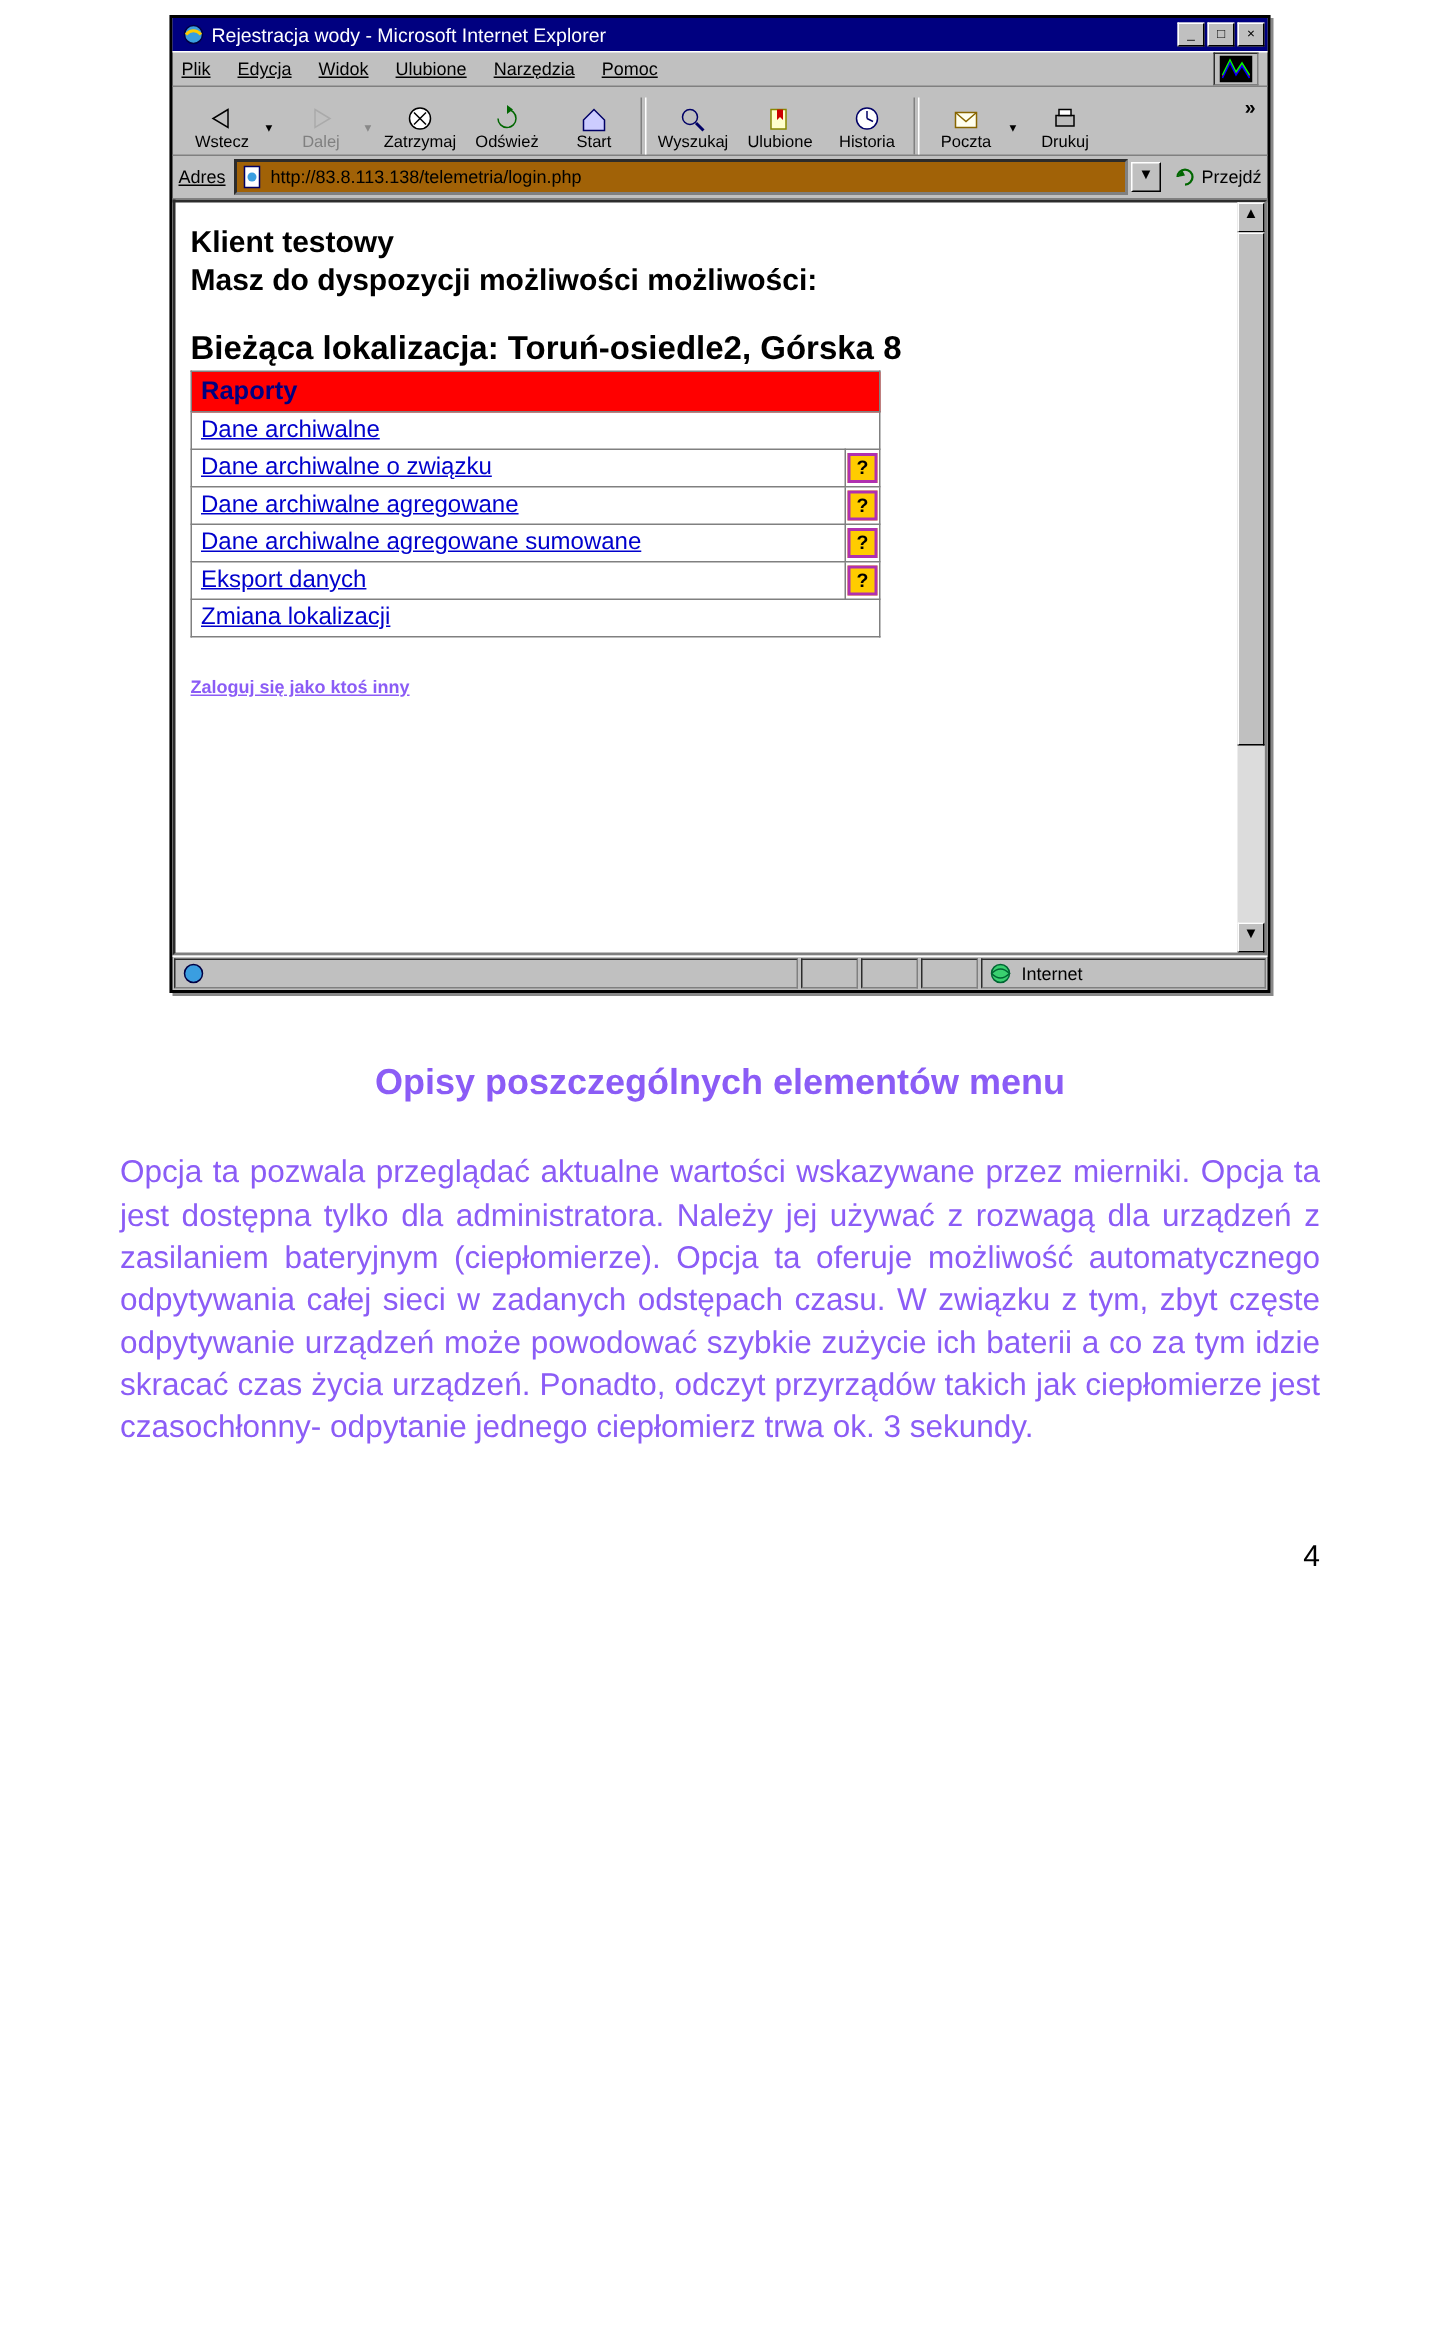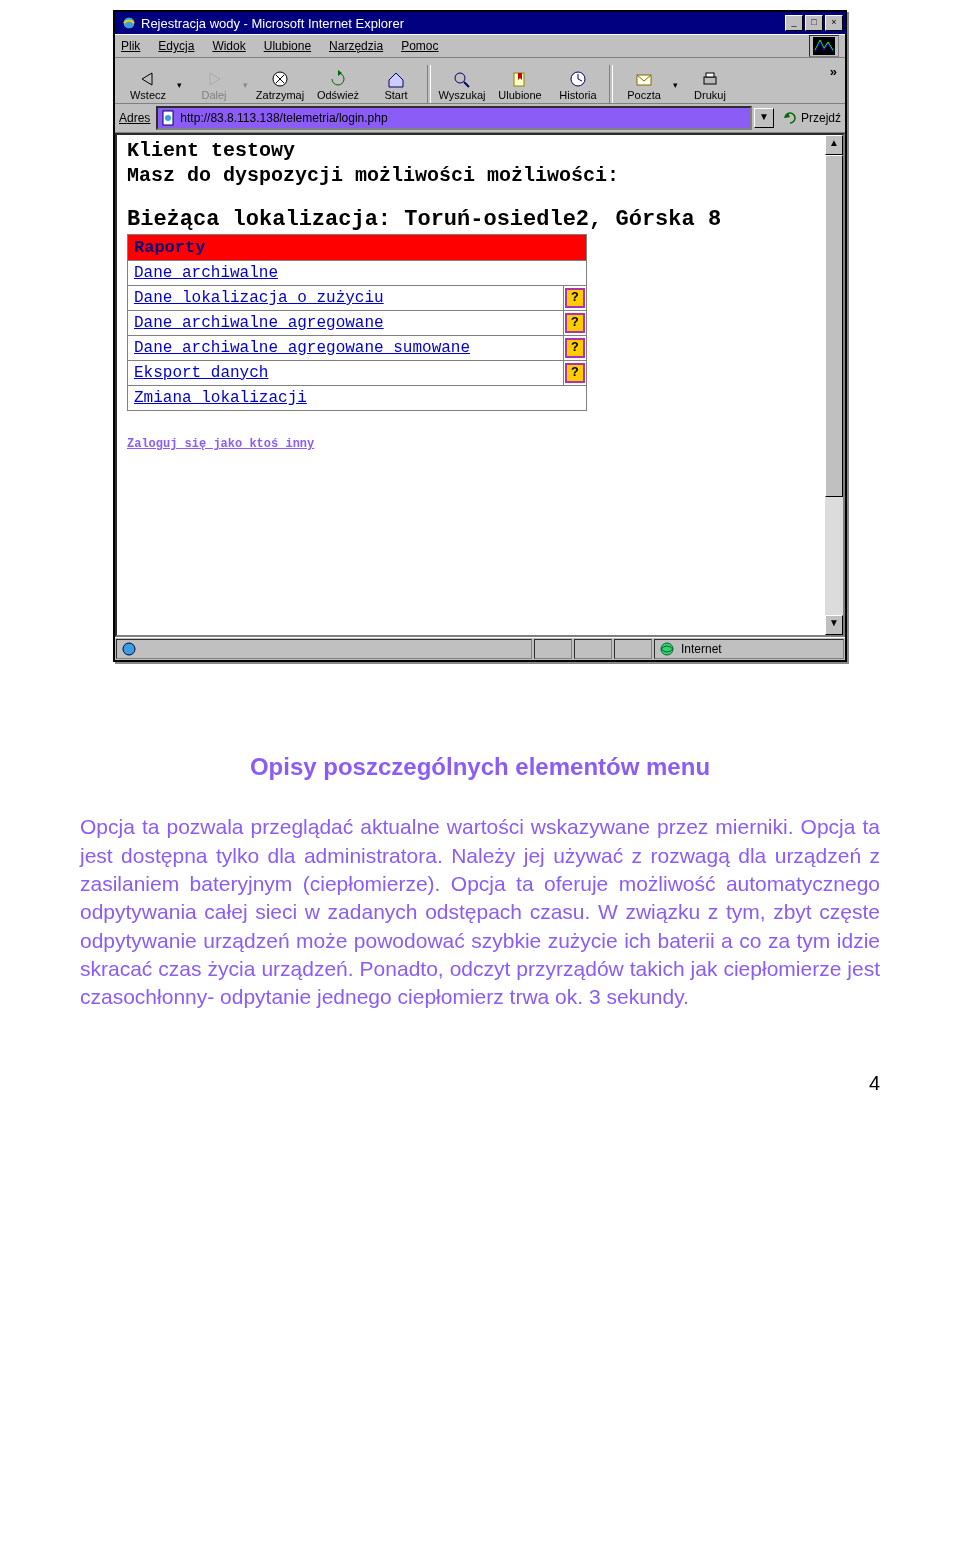--- a/index.html
+++ b/index.html
@@ -6,21 +6,21 @@
     margin: 0;
     padding: 0;
     background: #fff;
     font-family: Arial, Helvetica, sans-serif;
     width: 960px;
   }
   .page {
     padding: 0 80px 30px 80px;
   }
   .browser-window {
-    margin: 10px auto 89px auto;
+    margin: 10px auto 44px auto;
     width: 730px;
     border: 2px solid #000;
     background: #c0c0c0;
     box-shadow: 2px 2px 0 #888;
   }
   .titlebar {
     display: flex;
     align-items: center;
     background: #000080;
     color: #fff;
@@ -124,21 +124,21 @@
     padding: 0 4px;
     border-bottom: 1px solid #808080;
     font-size: 12px;
     font-family: Tahoma, Arial, sans-serif;
   }
   .addressbar .addr-label { margin-right: 6px; }
   .addressbar .addr-input-wrap {
     flex: 1;
     display: flex;
     align-items: center;
-    background: #8b5cf6;
+    background: #a16207;
     border: 2px inset #808080;
     height: 20px;
     padding: 0 2px;
   }
   .addr-input-wrap .doc-icon { width: 16px; height: 16px; margin-right: 4px; }
   .addr-input-wrap .addr-text {
     flex: 1;
     font-size: 12px;
     color: #000;
   }
@@ -160,22 +160,22 @@
   }
   .go-btn svg { margin-right: 3px; }
   .content-wrap {
     display: flex;
     background: #fff;
     border: 2px inset #808080;
     height: 500px;
   }
   .content {
     flex: 1;
-    padding: 4px 10px;
-    font-family: Liberation Mono, monospace;
+    padding: 16px 10px;
+    font-family: Liberation Sans, sans-serif;
     overflow: hidden;
   }
   .scrollbar {
     width: 18px;
     background: #dcdcdc;
     display: flex;
     flex-direction: column;
   }
   .scrollbar .sb-btn {
     height: 18px;
@@ -441,21 +441,21 @@
 
       <table class="menu-table">
         <tbody>
             <tr class="header-row">
           <td colspan="2">Raporty</td>
         </tr>
         <tr>
           <td colspan="2"><a href="#">Dane archiwalne</a></td>
         </tr>
         <tr>
-          <td><a href="#">Dane lokalizacja o zużyciu</a></td>
+          <td><a href="#">Dane archiwalne o związku</a></td>
           <td class="help-cell"><span class="help-box">?</span></td>
         </tr>
         <tr>
           <td><a href="#">Dane archiwalne agregowane</a></td>
           <td class="help-cell"><span class="help-box">?</span></td>
         </tr>
         <tr>
           <td><a href="#">Dane archiwalne agregowane sumowane</a></td>
           <td class="help-cell"><span class="help-box">?</span></td>
         </tr>

